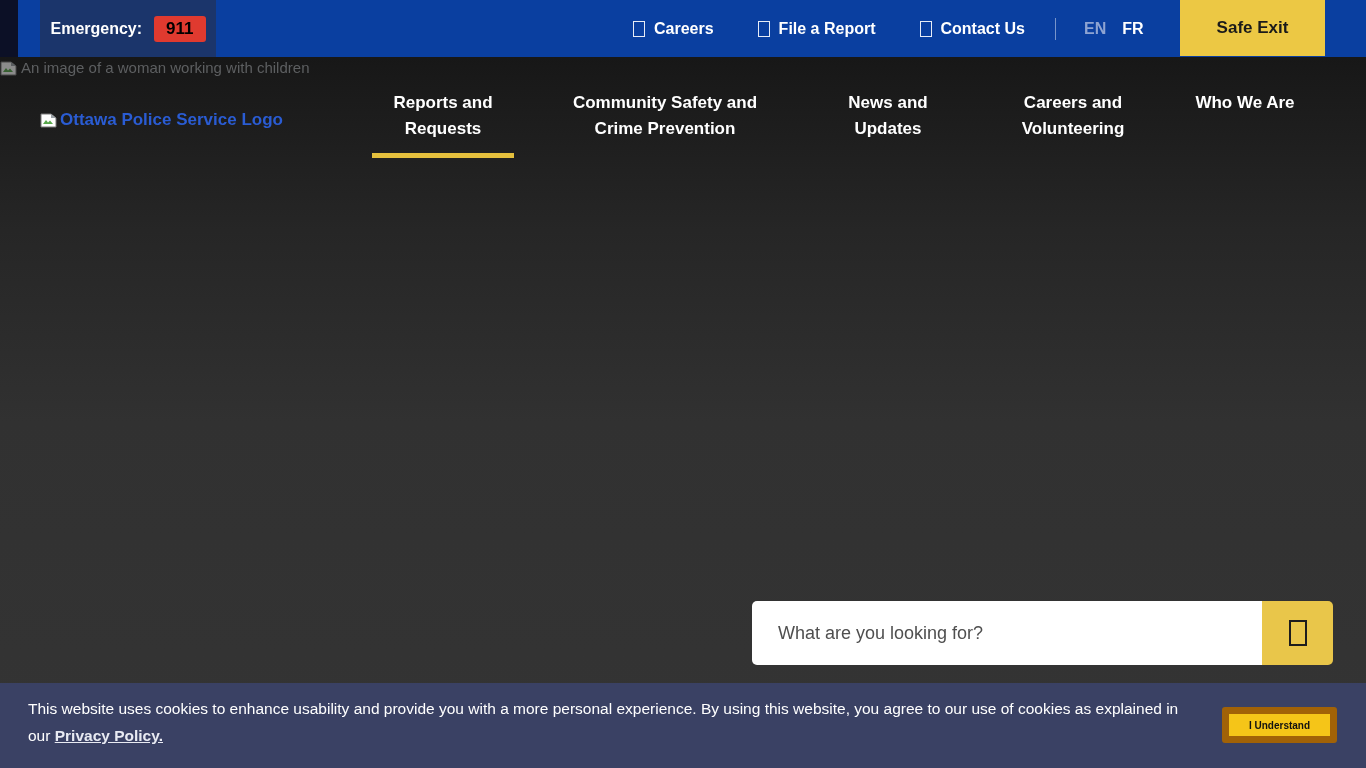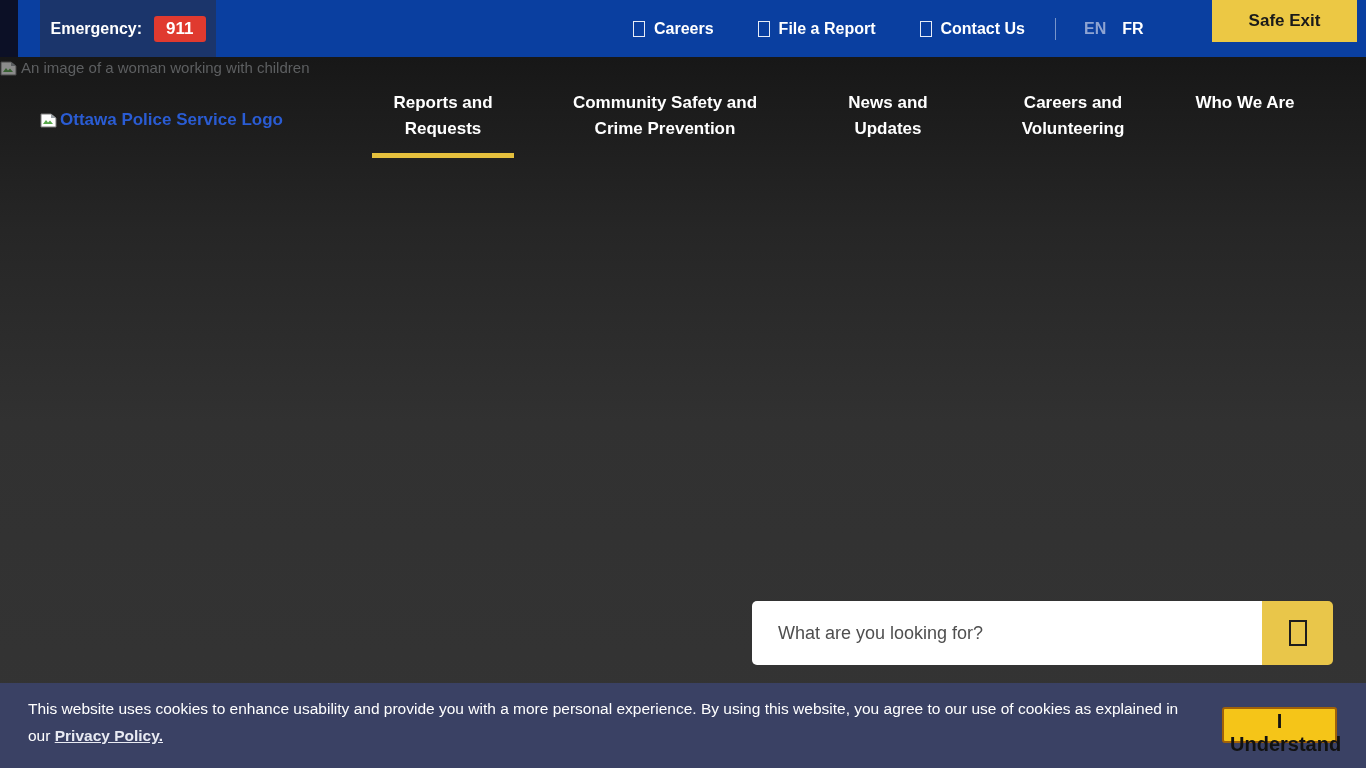--- a/index.html
+++ b/index.html
@@ -21,21 +21,21 @@
   .topbar-left-strip {
     position: absolute; left: 0; top: 0; width: 18px; height: 57px;
     background: #0c1026;
   }
   .emergency-block {
     position: absolute; left: 40px; top: 0; height: 57px; width: 176px;
     background: #1b356b; display: flex; align-items: center; justify-content: center; gap: 12px;
   }
   .emergency-label { color: #ffffff; font-weight: bold; font-size: 16px; }
   .emergency-badge {
-    background: #e03a2f; color: #ffffff; font-weight: bold; font-size: 17px;
+    background: #e03a2f; color: #000000; font-weight: bold; font-size: 17px;
     padding: 3px 12px; border-radius: 3px;
   }
   .topbar-links {
     position: absolute; left: 633px; top: 0; height: 57px;
     display: flex; align-items: center;
   }
   .topbar-link {
     display: flex; align-items: center; gap: 9px;
     color: #ffffff; font-weight: bold; font-size: 16px;
     margin-right: 44px; cursor: pointer; text-decoration: none;
@@ -44,21 +44,21 @@
     display: inline-block; width: 10px; height: 14px;
     border: 1.5px solid rgba(255,255,255,0.9);
   }
   .lang-divider {
     width: 1px; height: 22px; background: rgba(255,255,255,0.45);
     margin: 0 28px 0 -14px;
   }
   .lang-en { color: #8ea4d2; font-weight: bold; font-size: 16px; margin-right: 16px; cursor: default; }
   .lang-fr { color: #ffffff; font-weight: bold; font-size: 16px; cursor: pointer; }
   .safe-exit-button {
-    position: absolute; left: 1212px; top: 0; width: 145px; height: 42px;
+    position: absolute; left: 1180px; top: 0; width: 145px; height: 56px;
     background: #ecc844; border: none; display: flex; align-items: center; justify-content: center;
     color: #1a1a1a; font-weight: bold; font-size: 17px; cursor: pointer;
     font-family: "Liberation Sans", sans-serif;
   }
 
   
   .hero-broken {
     position: absolute; left: 0px; top: 59px;
     display: flex; align-items: flex-end; gap: 4px;
     color: #5d5f61; font-size: 15px;
@@ -116,22 +116,22 @@
   }
   .cookie-text {
     position: absolute; left: 28px; top: 12px; width: 1175px;
     color: #ffffff; font-size: 15.5px; line-height: 27px;
   }
   .privacy-link {
     color: #e8eaf2; font-weight: bold; text-decoration: underline; cursor: pointer;
   }
   .understand-button {
     position: absolute; left: 1222px; top: 24px; width: 115px; height: 36px;
-    background: #f5c518; color: #111111; font-weight: bold; font-size: 20px;
-    border: 2px solid #a16207; border-radius: 3px; cursor: pointer;
+    background: #f5c518; color: #111111; font-weight: bold; font-size: 10px;
+    border: 7px solid #a16207; border-radius: 3px; cursor: pointer;
     font-family: "Liberation Sans", sans-serif;
   }
 </style>
 </head>
 <body>
 
 <div class="page">
 
   <div class="topbar">
     <div class="topbar-left-strip"></div>

